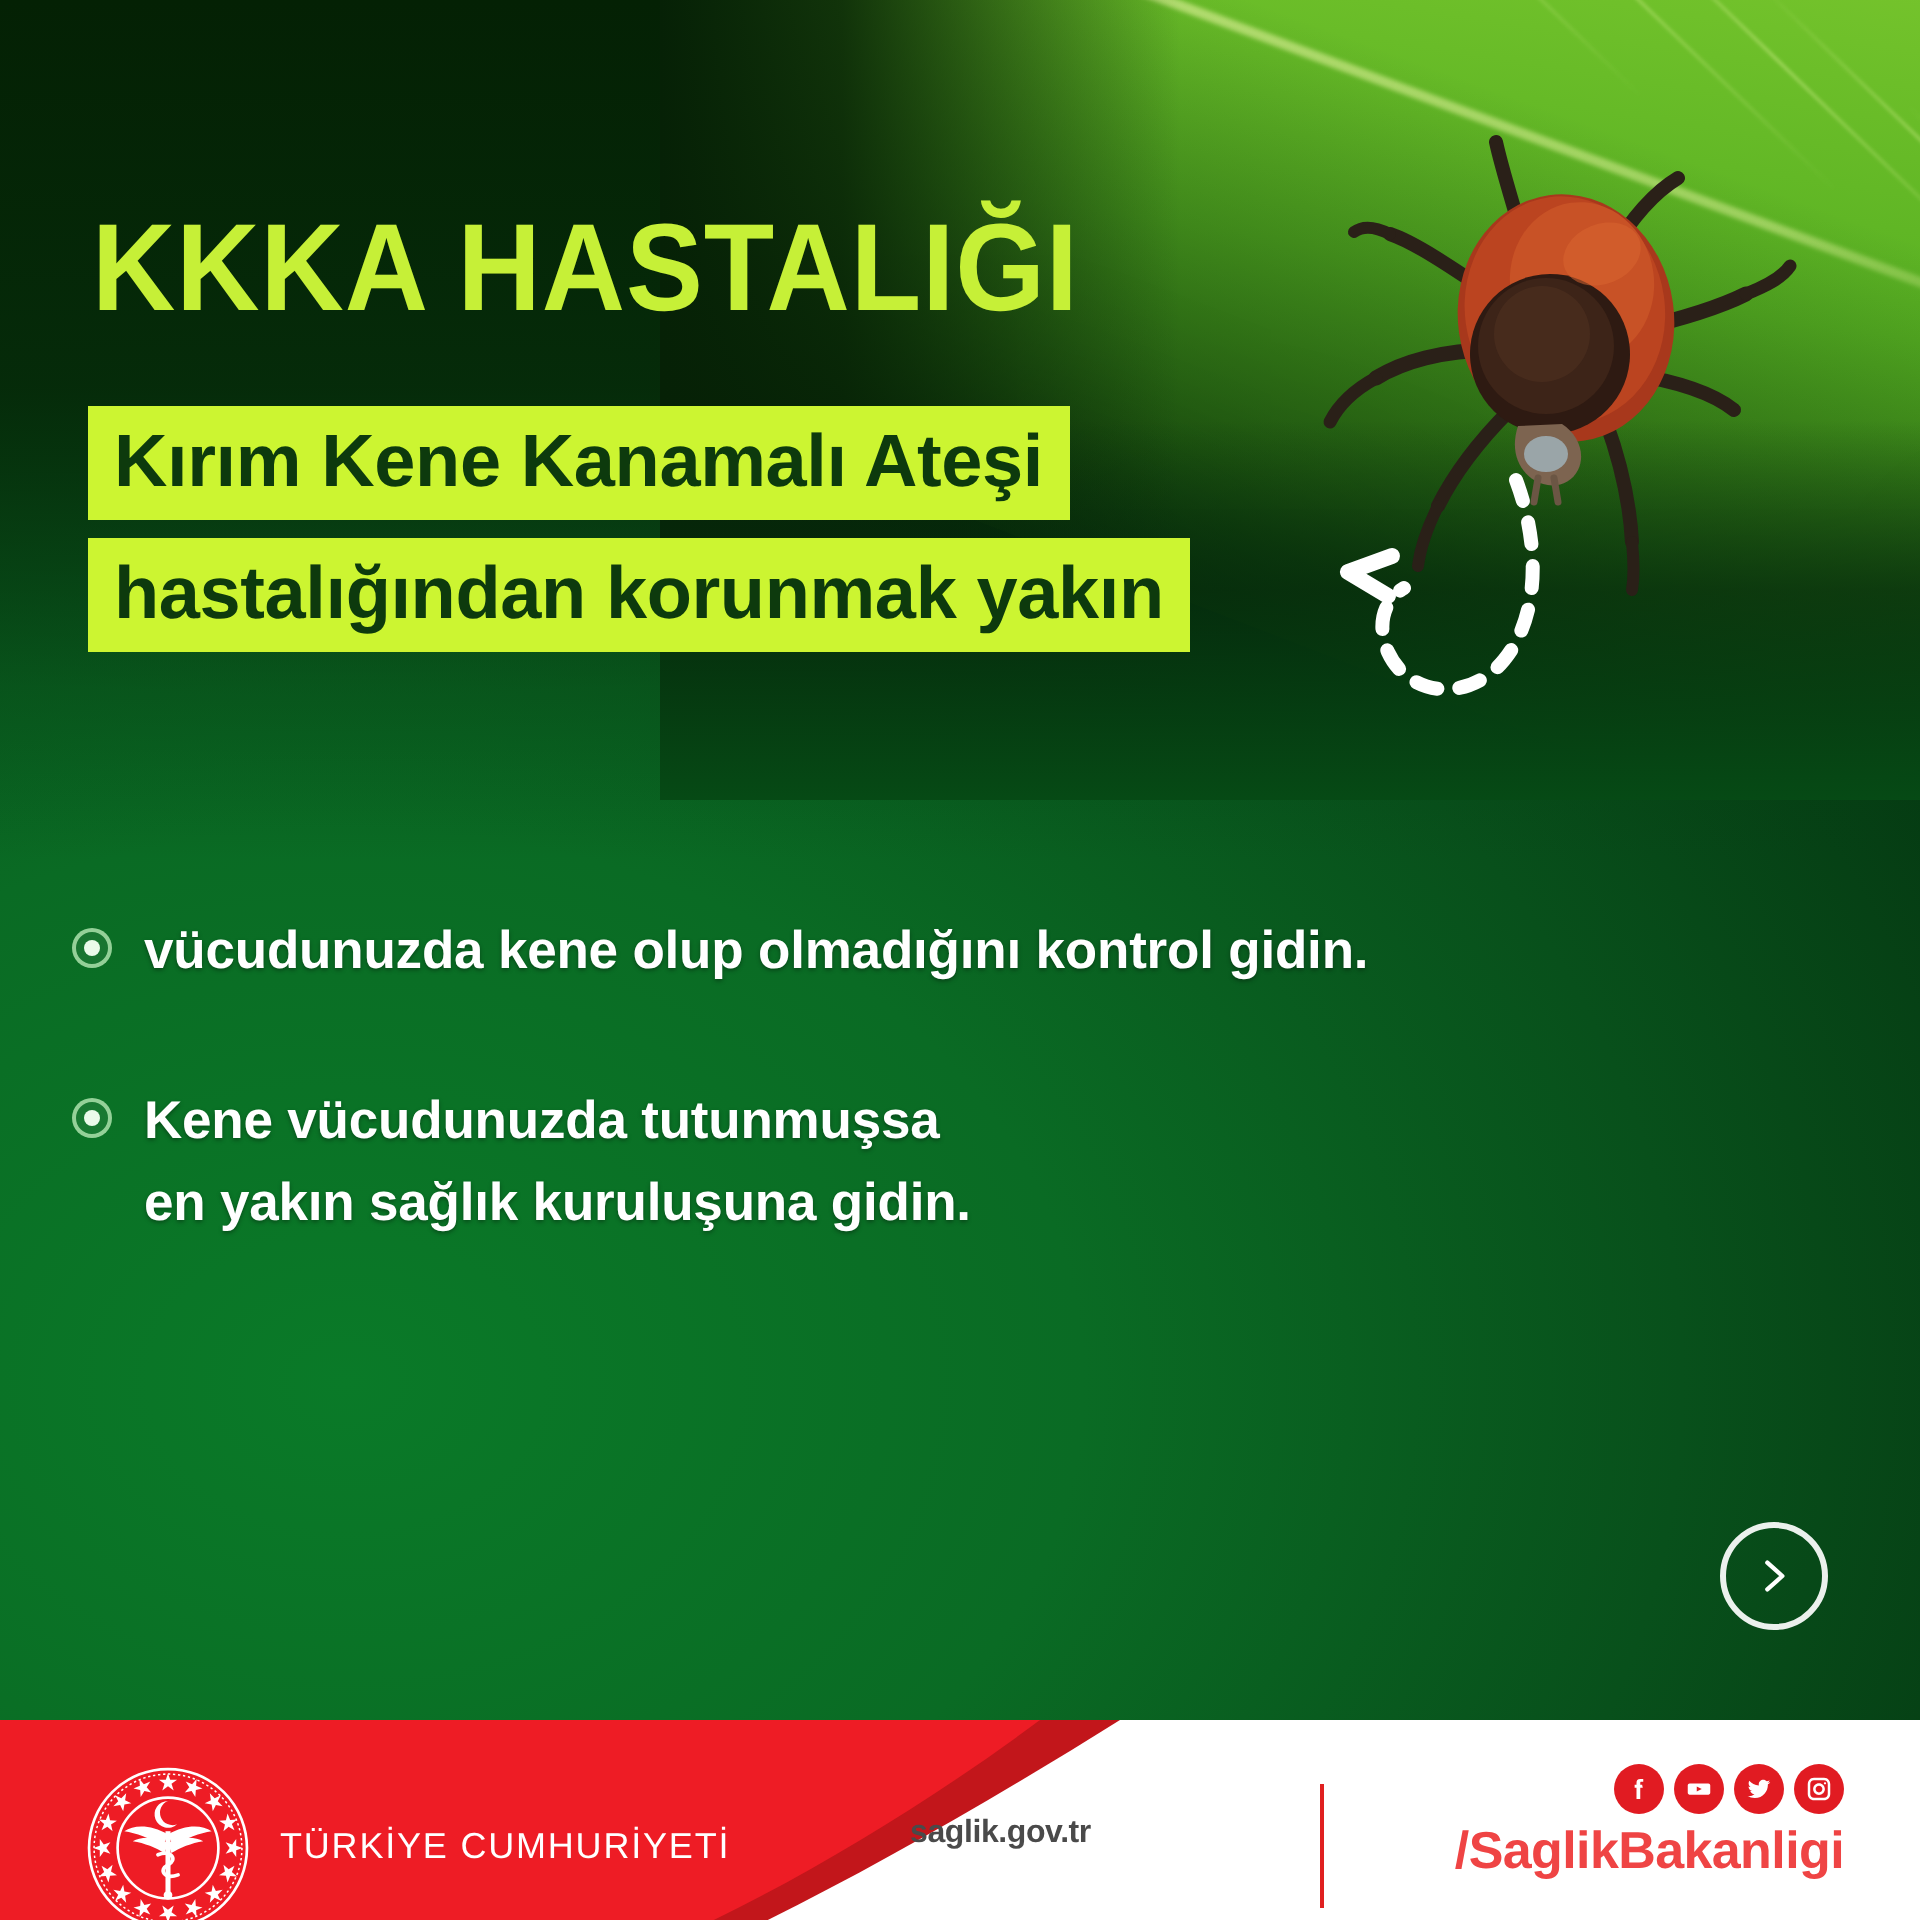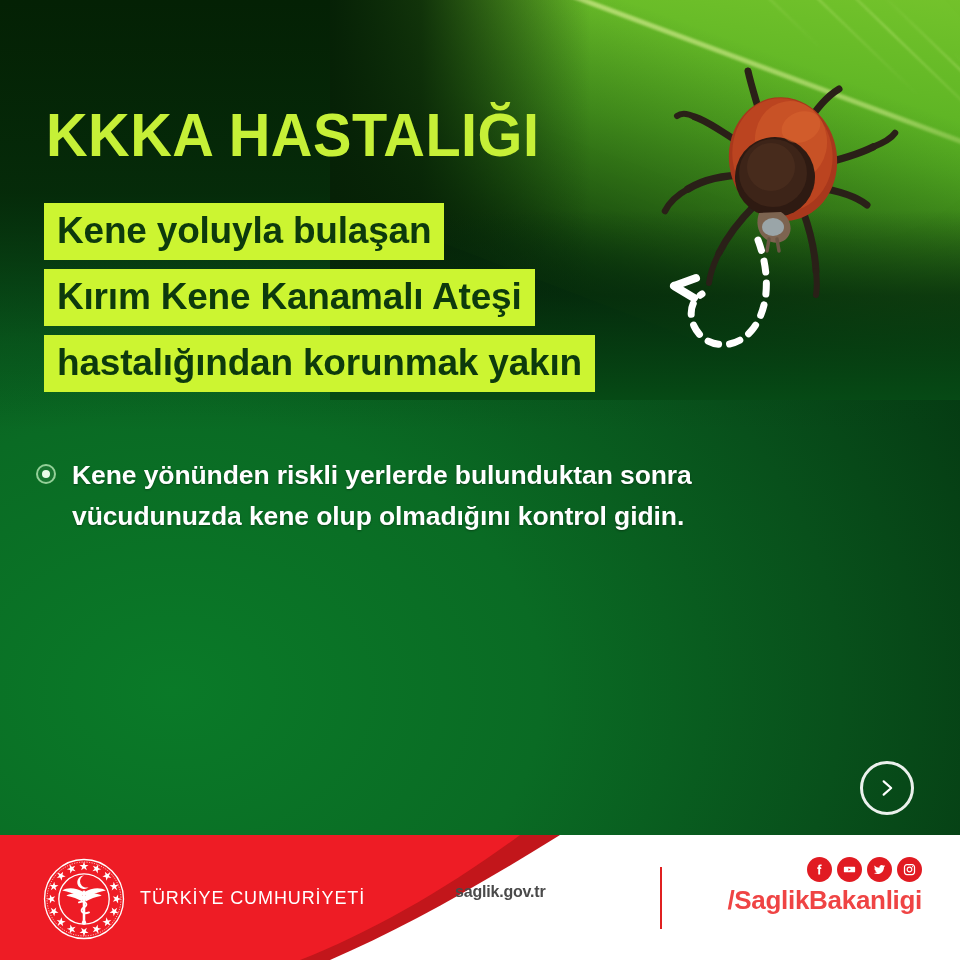--- a/index.html
+++ b/index.html
@@ -160,21 +160,21 @@
     border-radius: 50%;
     box-sizing: border-box;
     display: flex; align-items: center; justify-content: center;
   }
   .next-btn svg { width: 20px; height: 20px; }
 
   
   .footer {
     position: absolute;
     left: 0; right: 0; bottom: 0;
-    height: 125px;
+    height: 100px;
     background: #ffffff;
     overflow: hidden;
     margin-top: 25px;
   }
   .footer-red {
     position: absolute;
     left: 0; top: 0;
     width: 560px; height: 125px;
   }
   .footer-red svg { width: 100%; height: 100%; display: block; }
@@ -289,31 +289,36 @@
   <div class="arrow-curve">
     <svg viewBox="0 0 150 125">
       <path d="M98,2 C110,34 110,70 92,92 C74,114 44,110 34,88 C28,74 32,62 42,56" fill="none" stroke="#ffffff" stroke-width="7" stroke-linecap="round" stroke-dasharray="11 11"></path>
       <path d="M14,48 L36,40 M14,48 L34,60" fill="none" stroke="#ffffff" stroke-width="8" stroke-linecap="round" stroke-linejoin="round"></path>
     </svg>
   </div>
 
   <div class="title">KKKA HASTALIĞI</div>
 
   <div class="subhead">
-    <div class="hl-line">Kene yoluyla bulaşan</div>
     <div class="hl-line">Kırım Kene Kanamalı Ateşi</div>
     <div class="hl-line">hastalığından korunmak yakın</div>
   </div>
 
   <div class="bullets">
     <div class="bullet-item">
       <div class="bullet-dot"></div>
       <div class="bullet-text">
-        <span>Kene yönünden riskli yerlerde bulunduktan sonra</span>
         <span>vücudunuzda kene olup olmadığını kontrol gidin.</span>
+      </div>
+    </div>
+    <div class="bullet-item">
+      <div class="bullet-dot"></div>
+      <div class="bullet-text">
+        <span>Kene vücudunuzda tutunmuşsa</span>
+        <span>en yakın sağlık kuruluşuna gidin.</span>
       </div>
     </div>
   </div>
 
   <div class="next-btn">
     <svg viewBox="0 0 24 24">
       <path d="M8,4 L17,12 L8,20" fill="none" stroke="#ffffff" stroke-width="2.6" stroke-linecap="round" stroke-linejoin="round"></path>
     </svg>
   </div>
 

